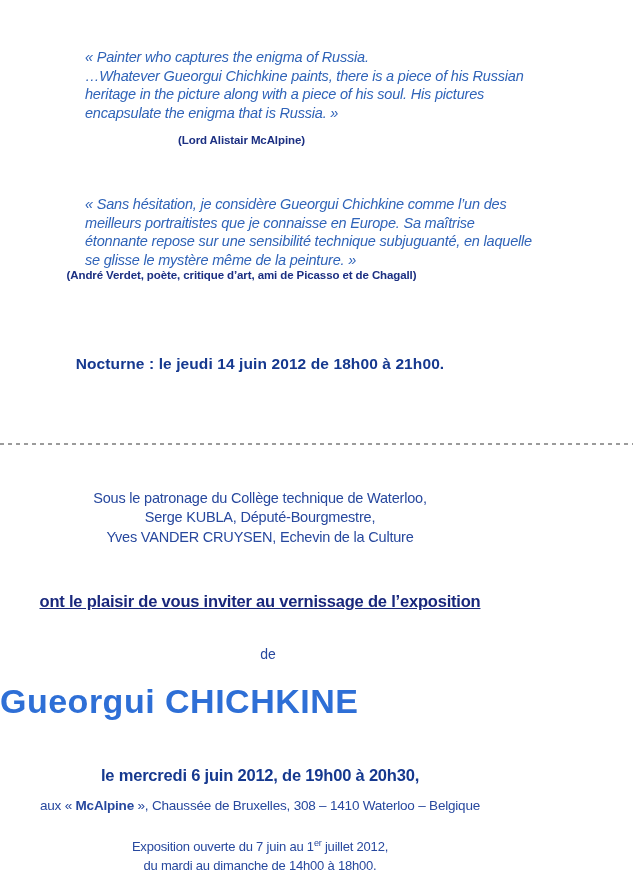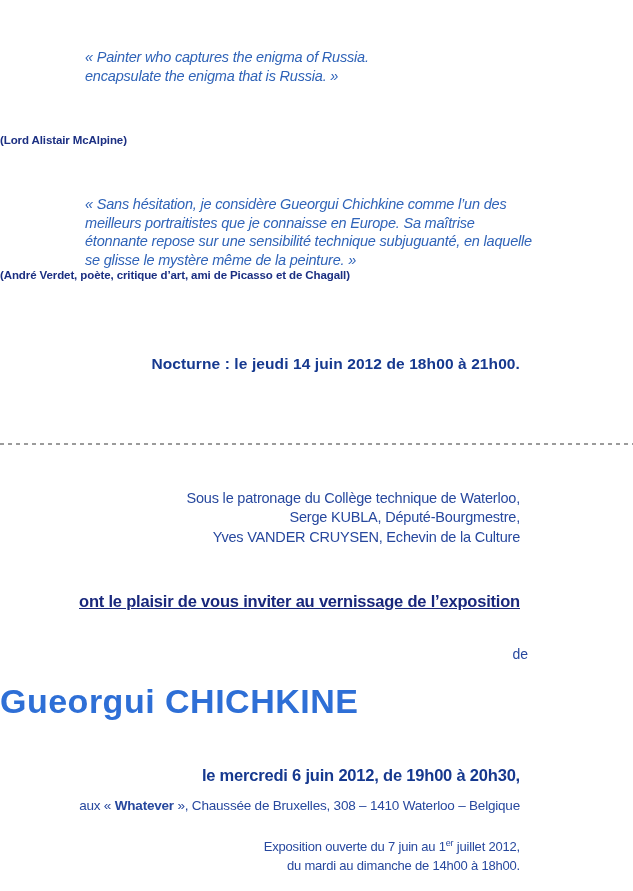--- a/index.html
+++ b/index.html
@@ -23,33 +23,33 @@
     font-size: 14.5px;
     line-height: 18.7px;
     letter-spacing: -0.2px;
     text-align: left;
   }
   .quote-1 { top: 48px; }
   .quote-2 { top: 195px; }
   .attribution {
     position: absolute;
     left: 0; width: 483px;
-    text-align: left;
+    text-align: center;
     color: #1b2f82;
     font-weight: bold;
     font-size: 11.5px;
     letter-spacing: -0.1px;
   }
   .attribution-1 { top: 134px; }
   .attribution-2 { top: 269px; }
   
   .col {
     position: absolute;
     left: 0; width: 520px;
-    text-align: right;
+    text-align: center;
   }
   .nocturne {
     top: 355px;
     color: #16398f;
     font-weight: bold;
     font-size: 15.5px;
     letter-spacing: 0.1px;
   }
   .divider {
     position: absolute;
@@ -109,20 +109,22 @@
   }
   .hours sup { font-size: 9px; }
 </style>
 </head>
 <body>
 
 <div class="page">
 
   <div class="quote quote-1">
     <div>« Painter who captures the enigma of Russia.</div>
+    <div>…Whatever Gueorgui Chichkine paints, there is a piece of his Russian</div>
+    <div>heritage in the picture along with a piece of his soul. His pictures</div>
     <div>encapsulate the enigma that is Russia. »</div>
   </div>
   <div class="attribution attribution-1">(Lord Alistair McAlpine)</div>
 
   <div class="quote quote-2">
     <div>« Sans hésitation, je considère Gueorgui Chichkine comme l’un des</div>
     <div>meilleurs portraitistes que je connaisse en Europe. Sa maîtrise</div>
     <div>étonnante repose sur une sensibilité technique subjuguanté, en laquelle</div>
     <div>se glisse le mystère même de la peinture. »</div>
   </div>
@@ -139,20 +141,20 @@
   </div>
 
   <div class="col invite-lead">ont le plaisir de vous inviter au vernissage de l’exposition</div>
 
   <div class="col invite-de">de</div>
 
   <div class="artist-name">Gueorgui CHICHKINE</div>
 
   <div class="col event-datetime">le mercredi 6 juin 2012, de 19h00 à 20h30,</div>
 
-  <div class="col event-venue"><span>aux « </span><span class="bold">Whatever</span><span> », Chaussée de Bruxelles, 308 – 1410 Waterloo – Belgique</span></div>
+  <div class="col event-venue"><span>aux « </span><span class="bold">McAlpine</span><span> », Chaussée de Bruxelles, 308 – 1410 Waterloo – Belgique</span></div>
 
   <div class="col hours">
     <div><span>Exposition ouverte du 7 juin au 1</span><sup>er</sup><span> juillet 2012,</span></div>
     <div>du mardi au dimanche de 14h00 à 18h00.</div>
   </div>
 
 </div>
 
 </body></html>

